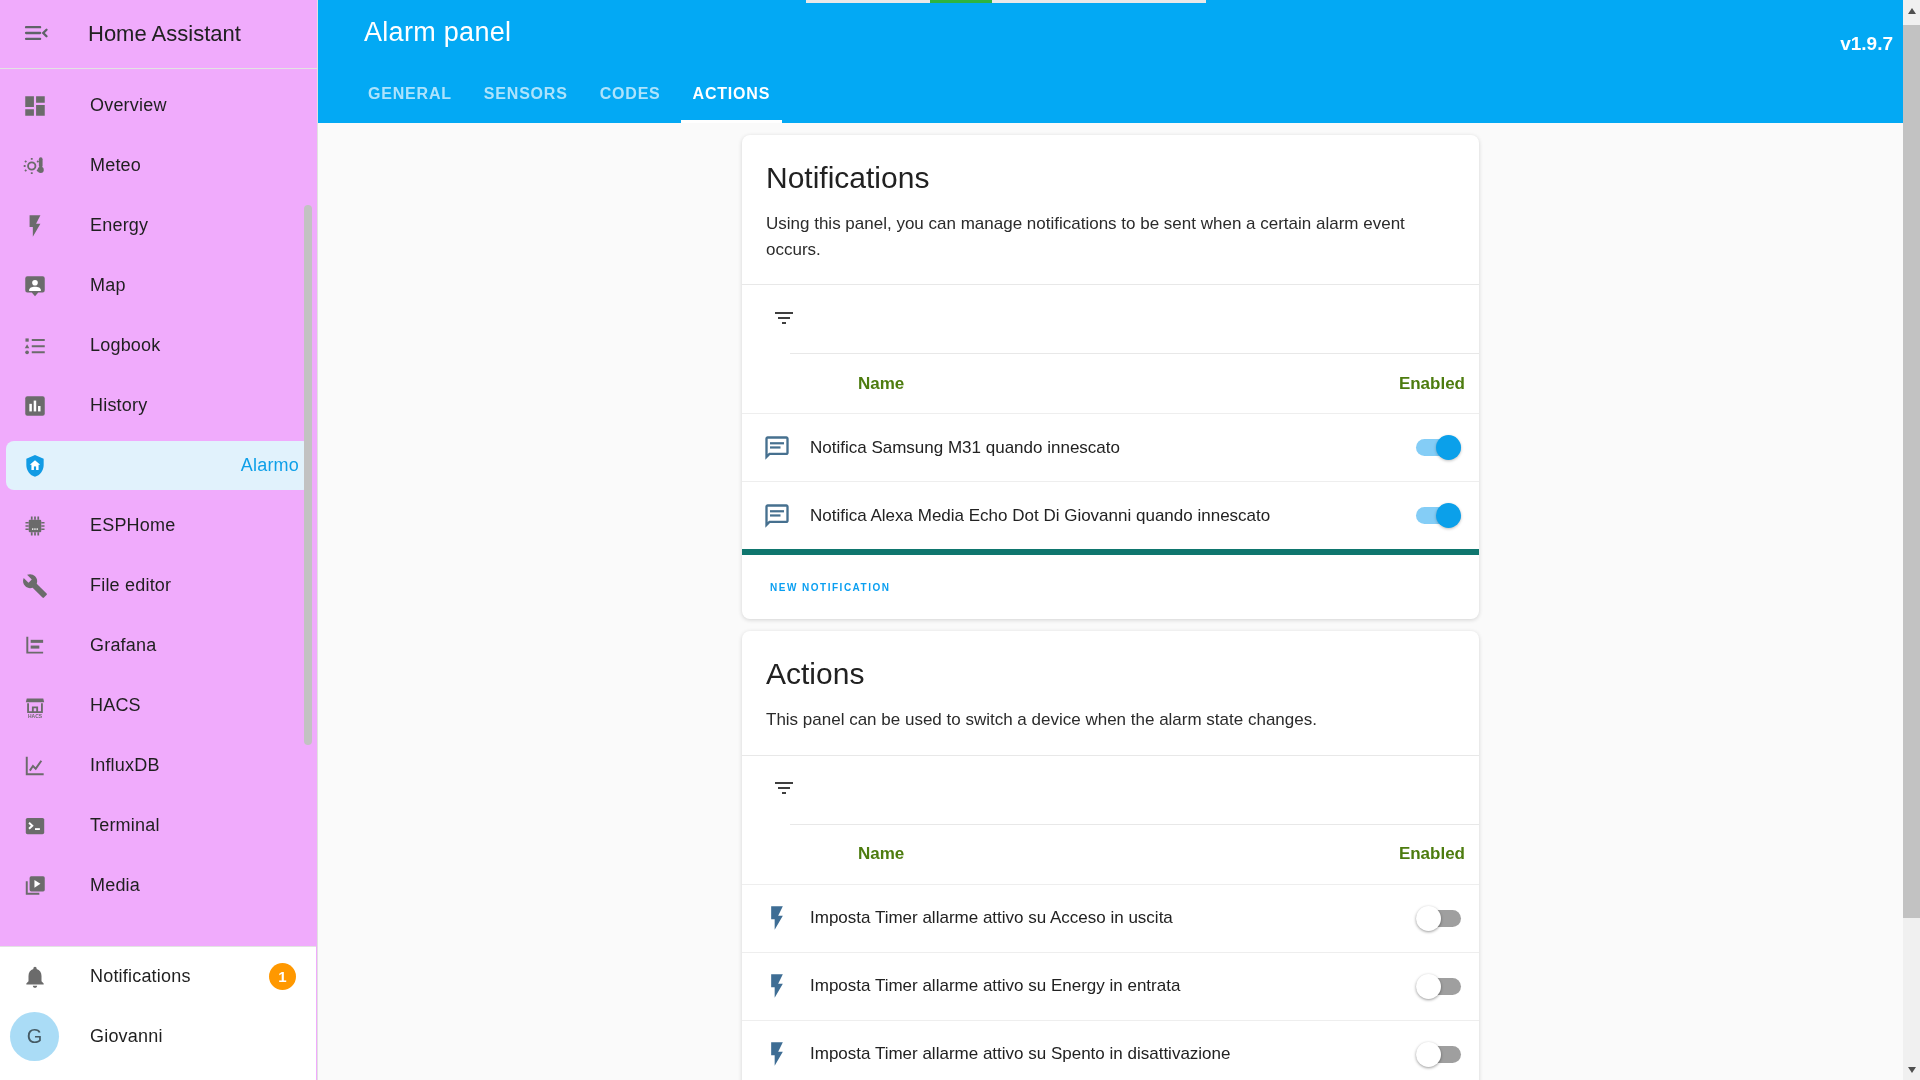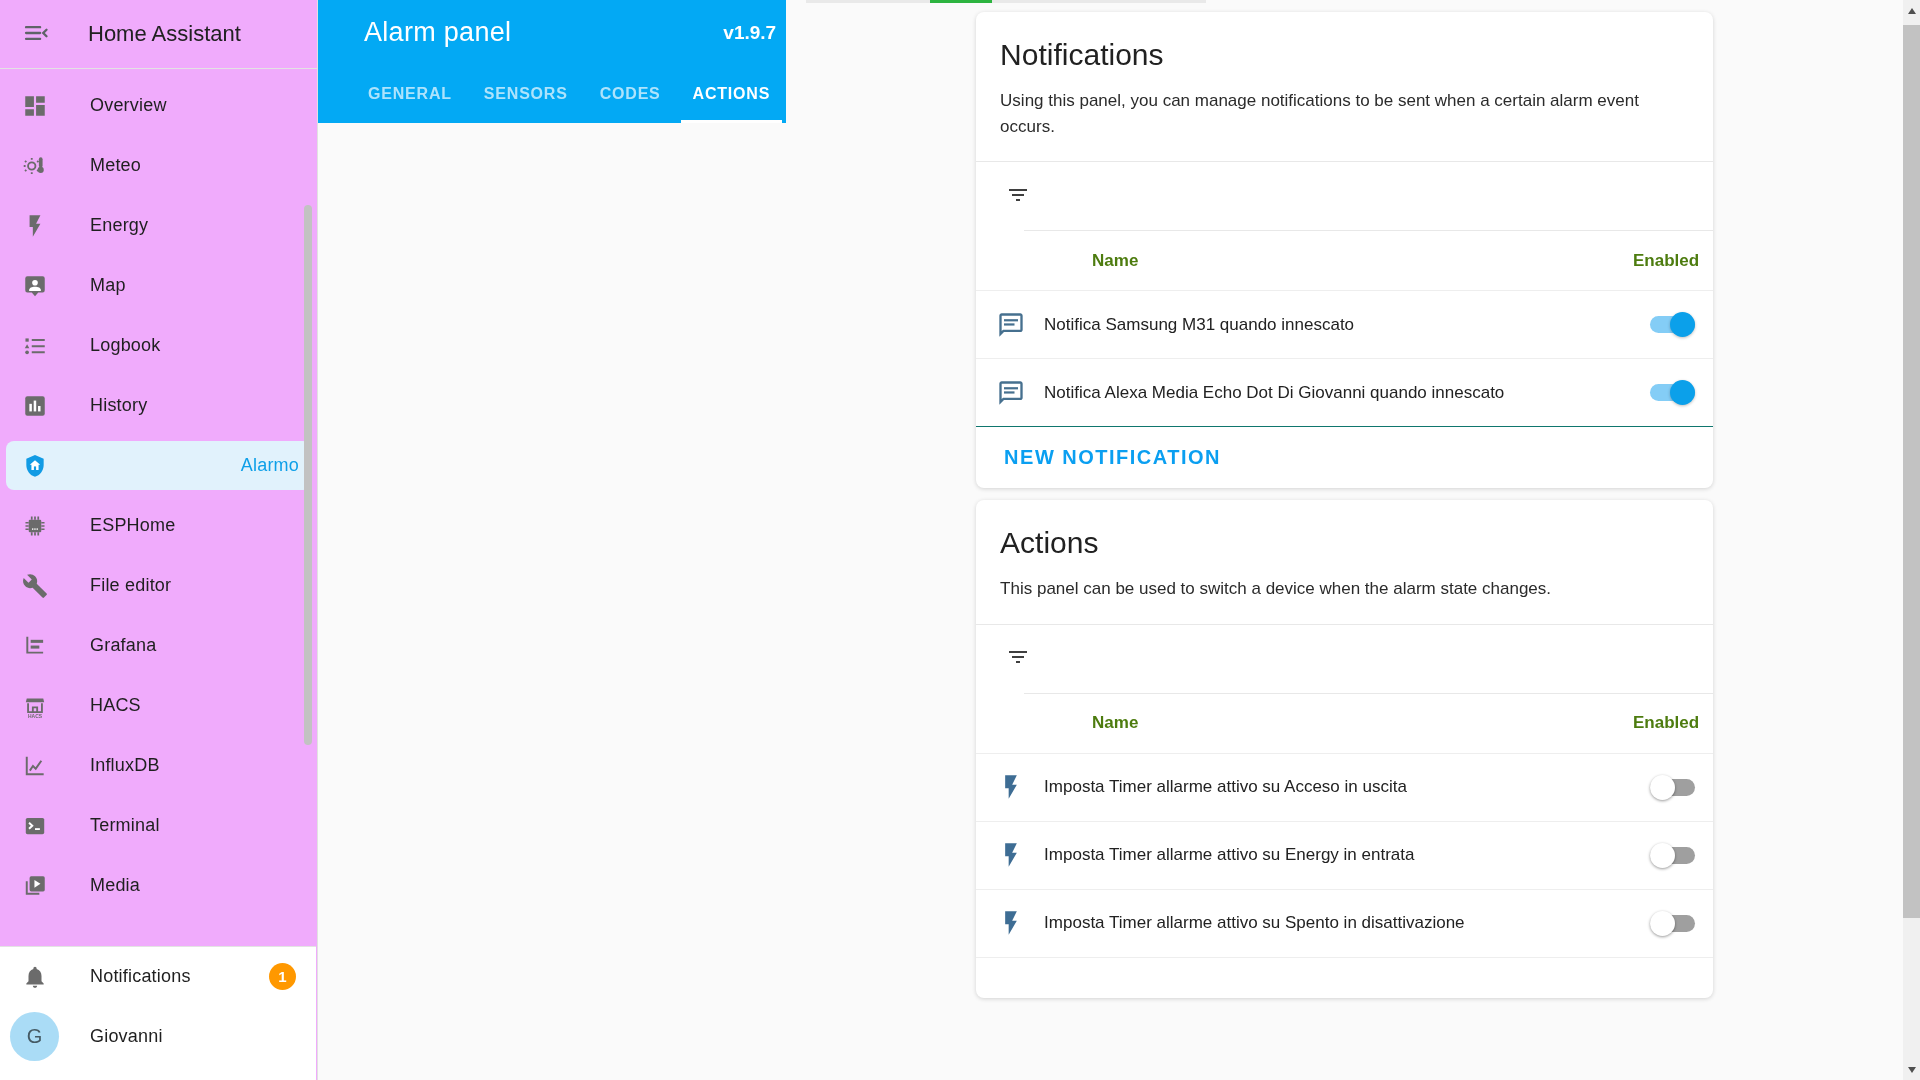--- a/index.html
+++ b/index.html
@@ -23,25 +23,25 @@
   .sb-scroll-thumb{position:absolute;right:5px;top:205px;width:8px;height:540px;border-radius:4px;background:#c2c2c2;}
   .sb-bottom{position:absolute;bottom:0;left:0;right:1px;background:#fff;padding-bottom:19px;}
   .sb-bottom .nav-item{margin-top:5px;margin-bottom:0;}
   .sb-bottom .nav-item + .nav-item{margin-top:11px;}
   .badge{margin-left:auto;margin-right:2px;width:27px;height:27px;border-radius:50%;background:#ff9800;color:#fff;font-size:15px;font-weight:700;display:flex;align-items:center;justify-content:center;flex:none;}
   .profile{padding-left:4px;}
   .avatar{width:49px;height:49px;border-radius:50%;background:#aadcf6;color:#455a64;font-size:20px;display:flex;align-items:center;justify-content:center;flex:none;}
   .profile .nav-label{margin-left:31px;}
 
   
-  .main{flex:1;display:flex;flex-direction:row;margin-right:17px;height:100%;min-width:0;}
+  .main{flex:1;display:flex;flex-direction:column;margin-right:17px;height:100%;min-width:0;}
   .topbar{height:123px;background:#03a9f4;color:#fff;position:relative;flex:none;}
   .topbar-row{height:64px;display:flex;align-items:center;padding-left:46px;}
   .topbar h1{font-size:27px;font-weight:400;margin:0;letter-spacing:.3px;}
-  .version{position:absolute;right:10px;top:22px;font-size:19px;font-weight:700;}
+  .version{position:absolute;right:10px;top:33px;font-size:19px;font-weight:700;}
   .tabs{display:flex;padding-left:34px;height:59px;}
   .tab{margin:0 4px;padding:0 12px;display:flex;align-items:center;font-size:16px;font-weight:700;letter-spacing:.8px;color:rgba(255,255,255,.68);position:relative;cursor:pointer;}
   .tab.active{color:#fff;}
   .tab.active::after{content:"";position:absolute;left:0;right:0;bottom:0;height:3px;background:#fff;}
 
   .content{flex:1;overflow:hidden;padding-top:12px;}
   .card{width:737px;margin:0 auto 12px auto;background:#fff;border-radius:8px;box-shadow:0 1px 4px rgba(0,0,0,.16);}
   .card-head{padding:26px 24px 22px 24px;}
   .card-head h2{margin:0;font-size:30px;font-weight:400;color:#212121;}
   .card-head p{margin:16px 0 0 0;font-size:17px;line-height:1.5;color:#2b2b2b;}
@@ -53,21 +53,21 @@
   .col-enabled{margin-left:auto;margin-right:14px;}
   .trow{height:67px;border-top:1px solid #eee;display:flex;align-items:center;cursor:pointer;}
   .row-icon{margin-left:21px;width:28px;height:28px;flex:none;display:flex;}
   .row-icon svg{width:28px;height:28px;}
   .row-name{margin-left:19px;font-size:17px;color:#222;}
   .toggle{margin-left:auto;margin-right:18px;position:relative;width:45px;height:25px;flex:none;cursor:pointer;}
   .toggle .track{position:absolute;left:0;top:4px;width:45px;height:17px;border-radius:9px;background:#9f9f9f;}
   .toggle .thumb{position:absolute;top:0;left:0;width:25px;height:25px;border-radius:50%;background:#fff;box-shadow:0 1px 3px rgba(0,0,0,.4);}
   .toggle.on .track{background:#84cdf6;}
   .toggle.on .thumb{left:20px;background:#0ba0ea;box-shadow:0 1px 3px rgba(0,0,0,.25);}
-  .card-action{display:block;width:100%;text-align:left;height:62px;border:none;border-top:1px solid #0f766e;background:none;color:#0a9ff1;font-weight:700;font-size:20px;letter-spacing:1.5px;padding-left:28px;cursor:pointer;font-family:inherit;border-radius:0 0 8px 8px;}
+  .card-action{display:block;width:100%;text-align:left;height:70px;border:none;border-top:6px solid #0f766e;background:none;color:#0a9ff1;font-weight:700;font-size:10px;letter-spacing:1.5px;padding-left:28px;cursor:pointer;font-family:inherit;border-radius:0 0 8px 8px;}
   .trow-ghost{height:40px;border-top:1px solid #eee;}
 
   
   .page-scrollbar{position:absolute;right:0;top:0;width:17px;height:1080px;background:#f0f0f0;z-index:30;}
   .page-thumb{position:absolute;left:0;top:25px;width:17px;height:893px;background:#c2c2c2;}
   .scroll-arrow{position:absolute;left:0;width:17px;height:17px;display:flex;align-items:center;justify-content:center;}
   .scroll-arrow.up{top:2px;}
   .scroll-arrow.down{bottom:2px;}
   .scroll-arrow.up span{width:0;height:0;border-left:4.5px solid transparent;border-right:4.5px solid transparent;border-bottom:6px solid #4f4f4f;}
   .scroll-arrow.down span{width:0;height:0;border-left:4.5px solid transparent;border-right:4.5px solid transparent;border-top:6px solid #4f4f4f;}

